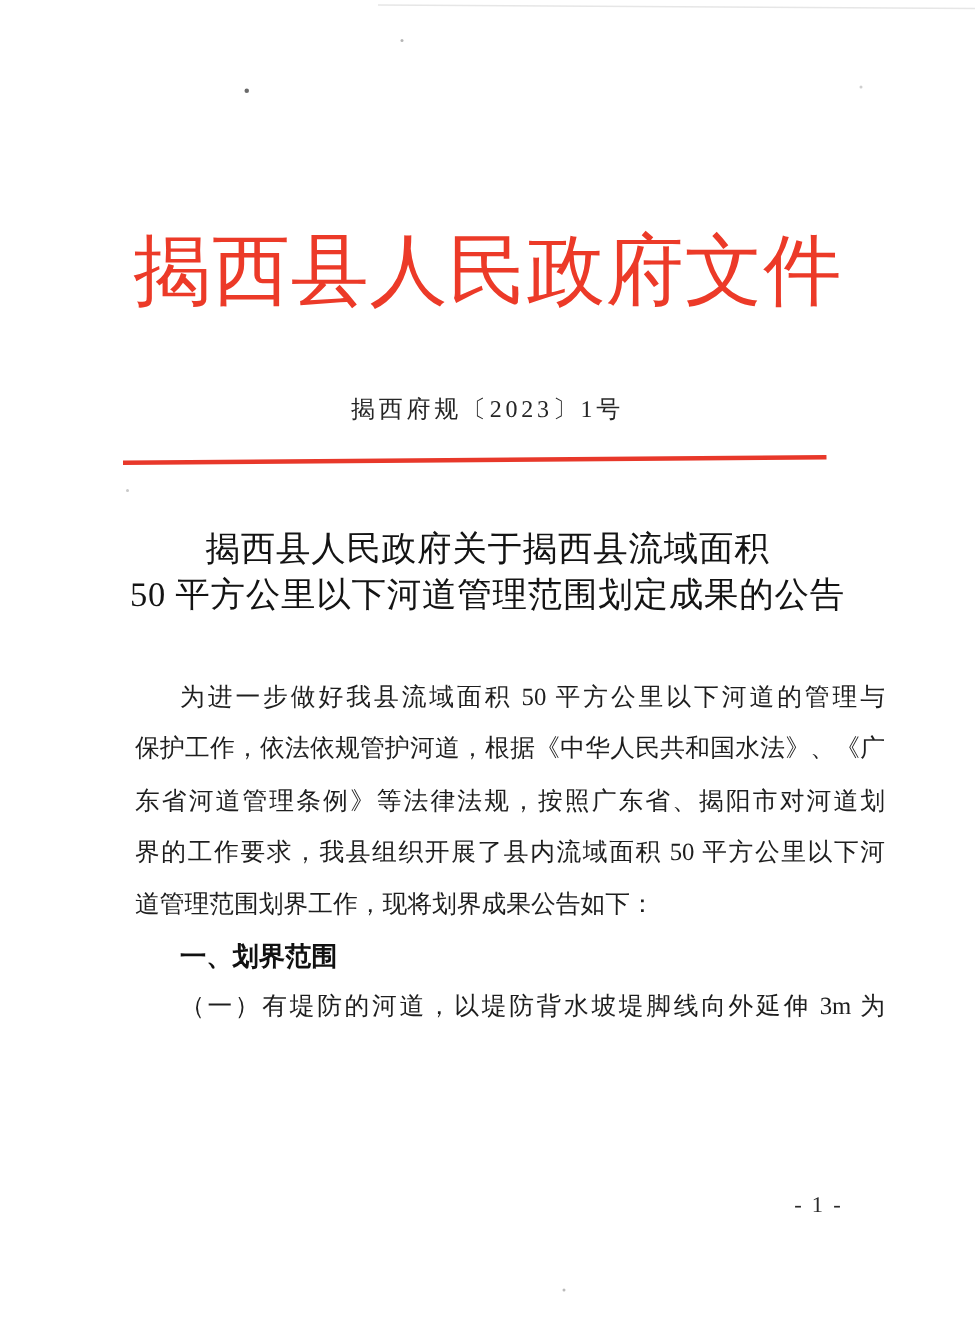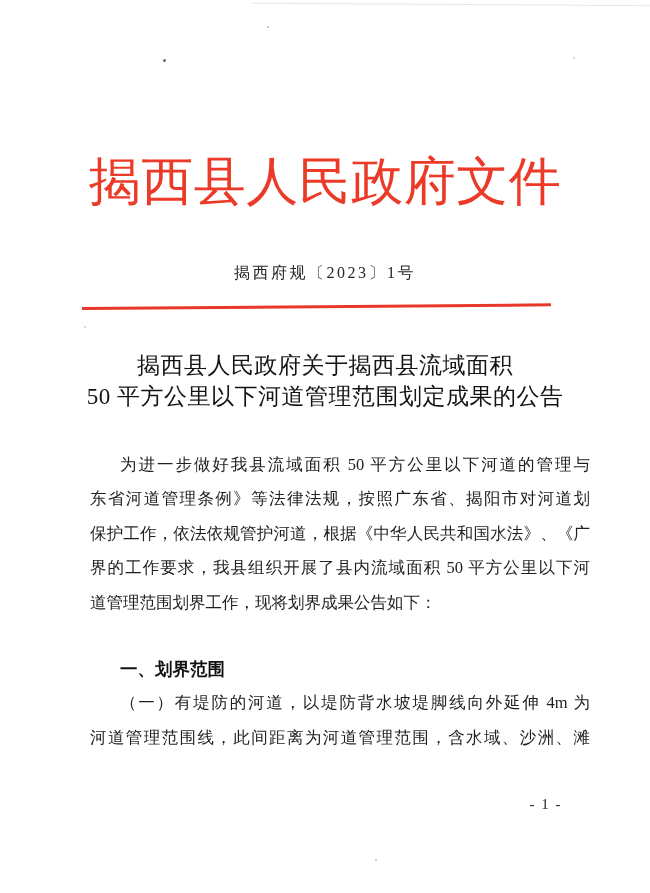--- a/index.html
+++ b/index.html
@@ -102,21 +102,20 @@
     text-justify: inter-ideograph;
   }
   .line.indent {
     text-indent: 30px;
   }
   .line.heading {
     font-family: "Liberation Sans", "DejaVu Sans", sans-serif;
     font-weight: 700;
     font-size: 17.5px;
     color: #111111;
-    margin-top: 32px;
   }
   .page-number {
     position: absolute;
     top: 796px;
     right: 88px;
     font-size: 15px;
     letter-spacing: 1.5px;
     color: #2b2b2b;
     white-space: nowrap;
   }
@@ -139,24 +138,23 @@
 
   <div class="red-rule"></div>
 
   <div class="doc-title">
     <div>揭西县人民政府关于揭西县流域面积</div>
     <div>50 平方公里以下河道管理范围划定成果的公告</div>
   </div>
 
   <div class="body-block">
       <div class="line indent justify">为进一步做好我县流域面积 50 平方公里以下河道的管理与</div>
+      <div class="line justify">保护工作，依法依规管护河道，根据《中华人民共和国水法》、《广</div>
       <div class="line justify">东省河道管理条例》等法律法规，按照广东省、揭阳市对河道划</div>
-      <div class="line justify">保护工作，依法依规管护河道，根据《中华人民共和国水法》、《广</div>
       <div class="line justify">界的工作要求，我县组织开展了县内流域面积 50 平方公里以下河</div>
       <div class="line">道管理范围划界工作，现将划界成果公告如下：</div>
       <div class="line indent heading">一、划界范围</div>
-      <div class="line indent justify">（一）有堤防的河道，以堤防背水坡堤脚线向外延伸 4m 为</div>
-      <div class="line justify">河道管理范围线，此间距离为河道管理范围，含水域、沙洲、滩</div>
+      <div class="line indent justify">（一）有堤防的河道，以堤防背水坡堤脚线向外延伸 3m 为</div>
     </div>
 
   <div class="page-number">- 1 -</div>
 
 </div>
 
 </body></html>

